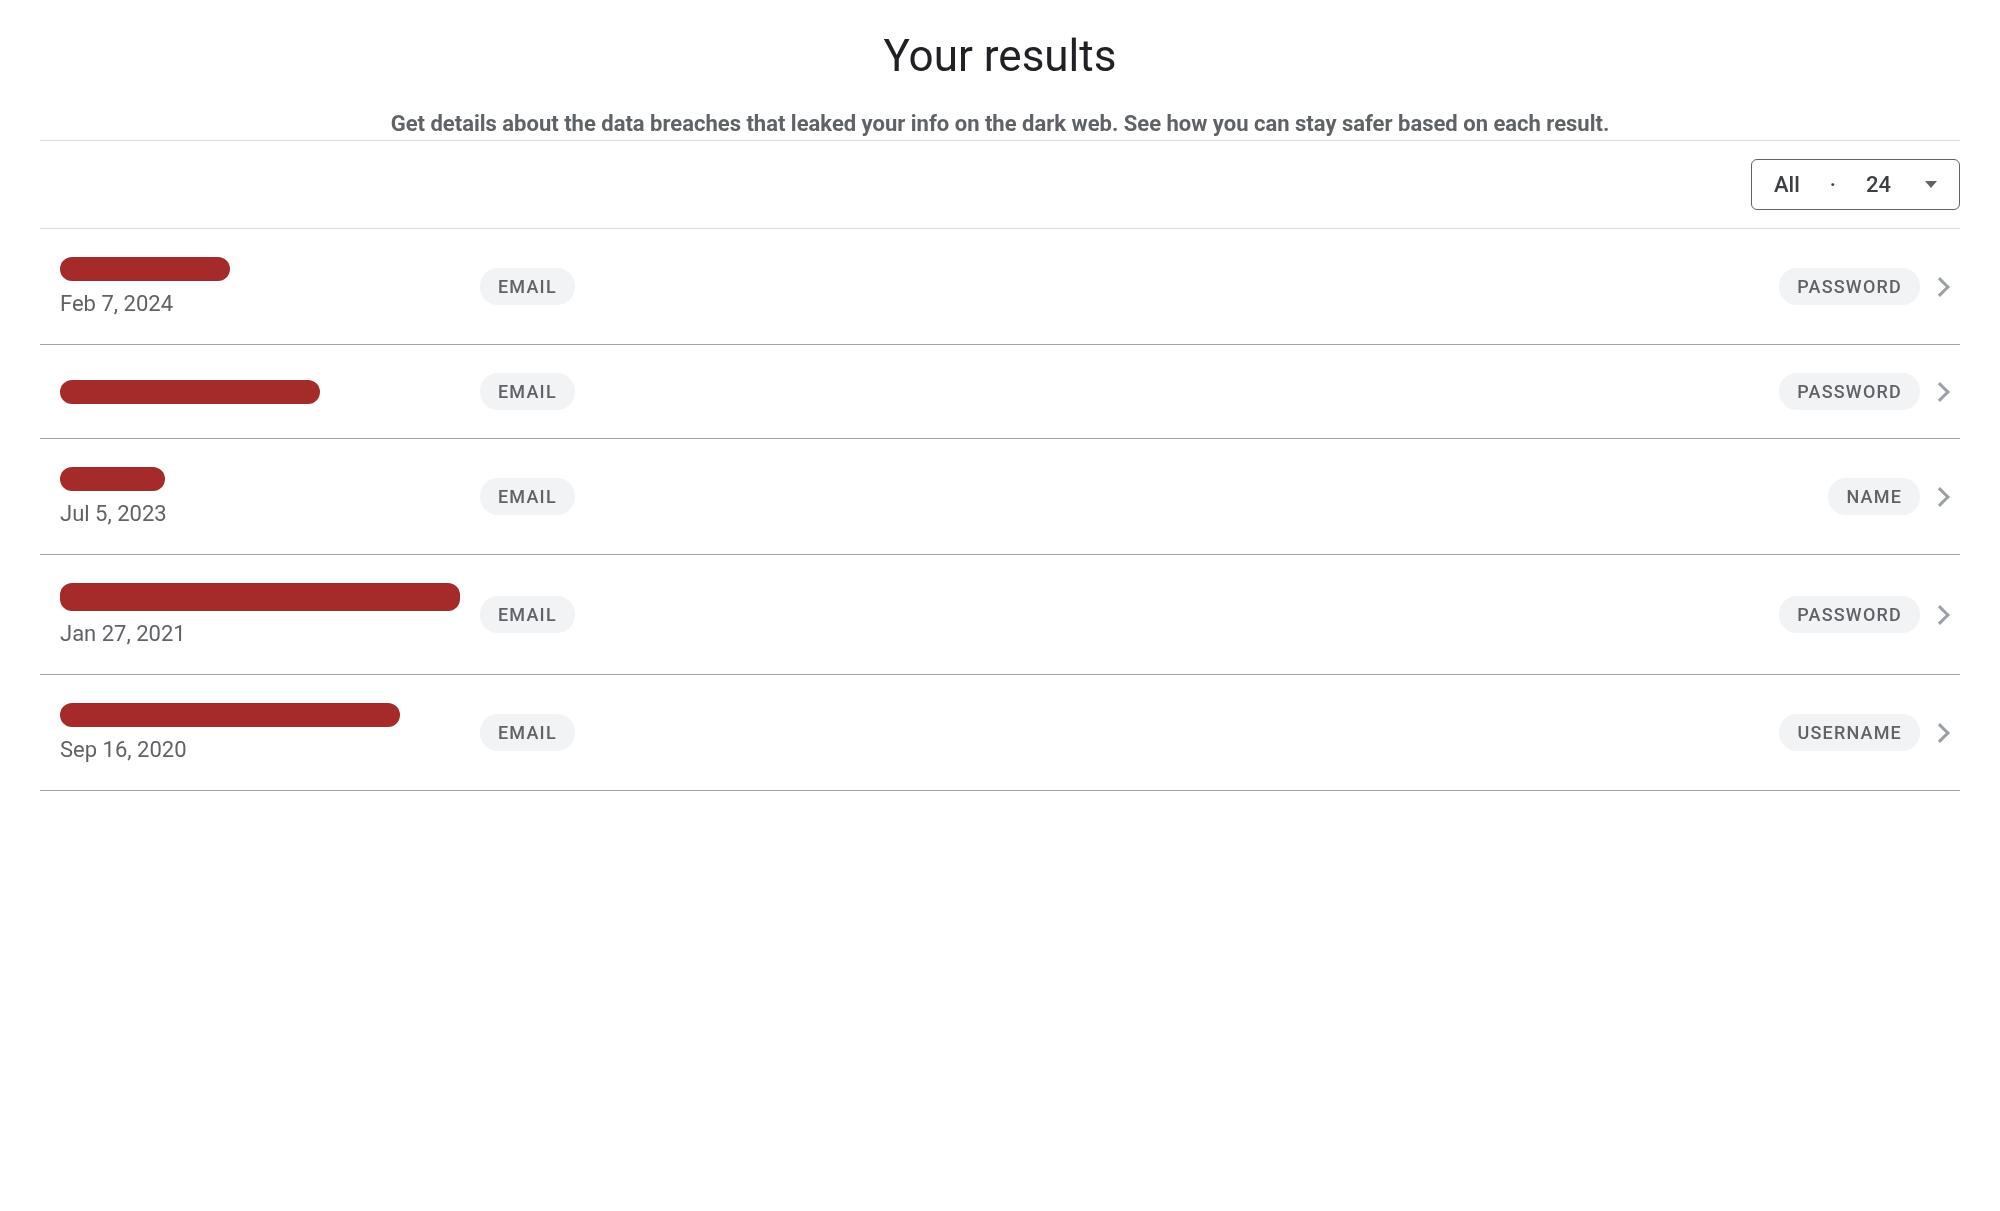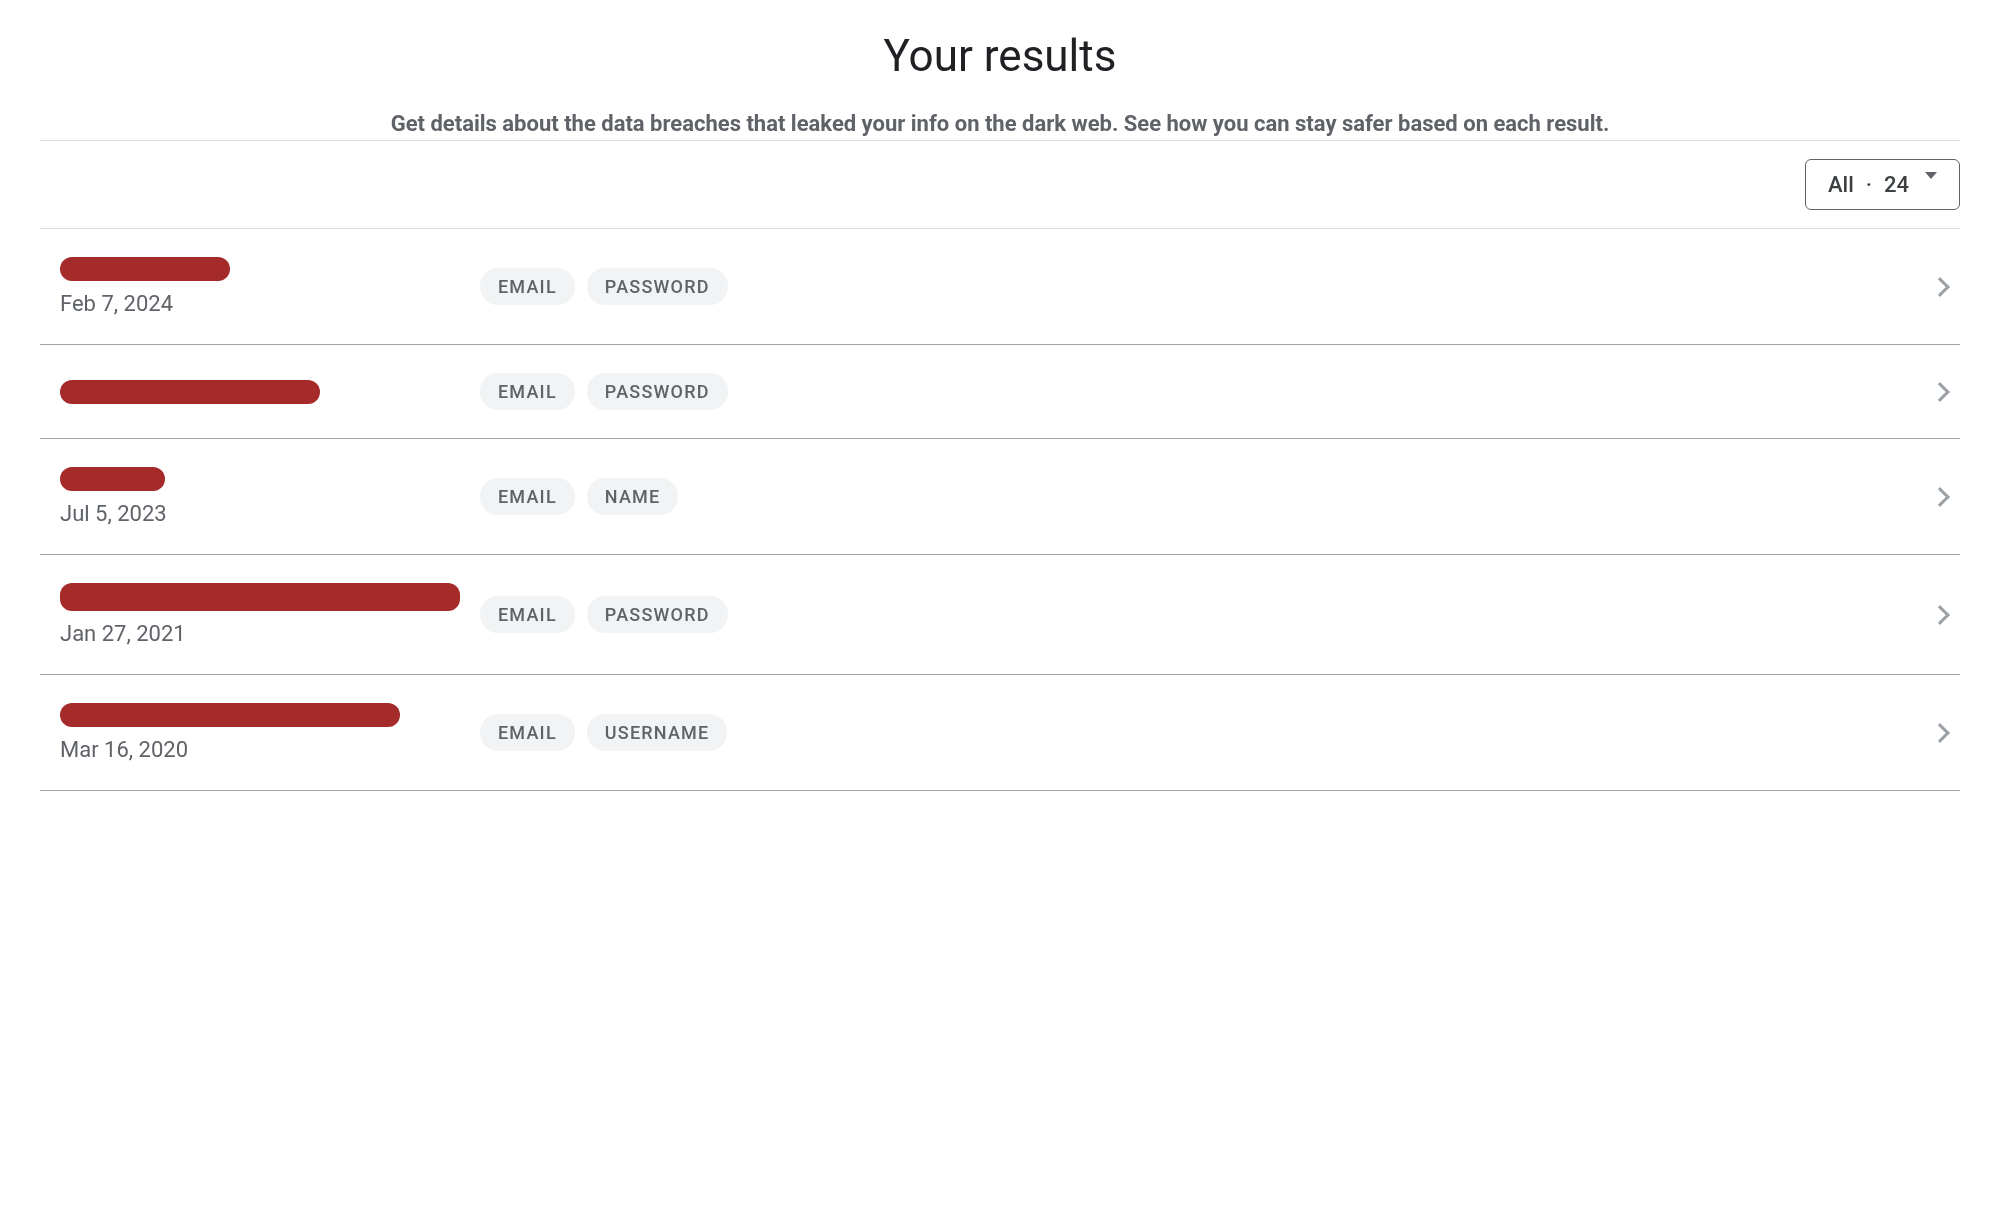--- a/index.html
+++ b/index.html
@@ -32,21 +32,22 @@
     }
     .filter-bar {
       display: flex;
       justify-content: flex-end;
       padding: 18px 0;
       border-top: 1px solid #dadce0;
       border-bottom: 1px solid #dadce0;
     }
     .filter-dropdown {
       display: inline-flex;
-      gap: 10px;
+      align-items: center;
+      gap: 28px;
       border: 1px solid #5f6368;
       border-radius: 6px;
       padding: 12px 22px;
       font-size: 22px;
       font-weight: 500;
       color: #3c4043;
       cursor: pointer;
       background: #fff;
     }
     .filter-dropdown .dot {
@@ -94,22 +95,23 @@
     .redact-4 { width: 400px; height: 28px; }
     .redact-5 { width: 340px; }
     .result-date {
       font-size: 22px;
       color: #5f6368;
       font-weight: 400;
     }
     .result-tags {
       flex: 1;
       display: flex;
-      gap: 12px;
-      align-items: center;
+      gap: 28px;
+      align-items: center;
+      justify-content: space-between;
     }
     .tag {
       background: #f1f3f4;
       color: #5f6368;
       font-size: 18px;
       font-weight: 500;
       letter-spacing: 1.2px;
       padding: 8px 18px;
       border-radius: 18px;
       text-transform: uppercase;
@@ -201,21 +203,21 @@
         <span class="tag">PASSWORD</span>
       </div>
       <div class="result-arrow">
         <span class="chevron-right"></span>
       </div>
     </div>
 
     <div class="result-row">
       <div class="result-left">
         <div class="redacted redact-5"></div>
-        <div class="result-date">Mar 16, 2020</div>
+        <div class="result-date">Sep 16, 2020</div>
       </div>
       <div class="result-tags">
         <span class="tag">EMAIL</span>
         <span class="tag">USERNAME</span>
       </div>
       <div class="result-arrow">
         <span class="chevron-right"></span>
       </div>
     </div>
 

